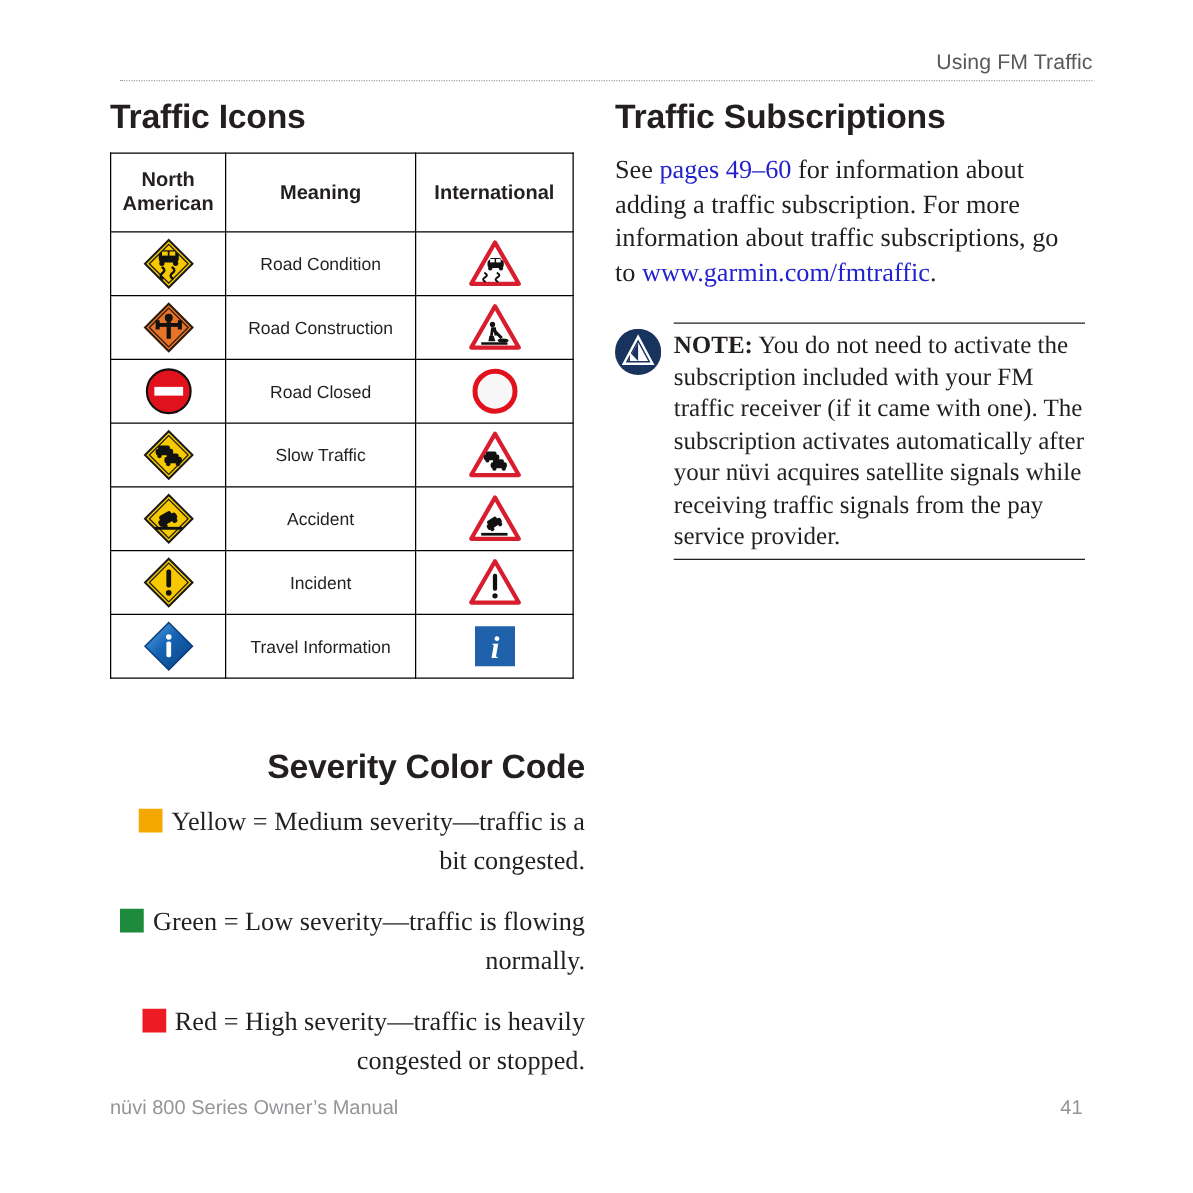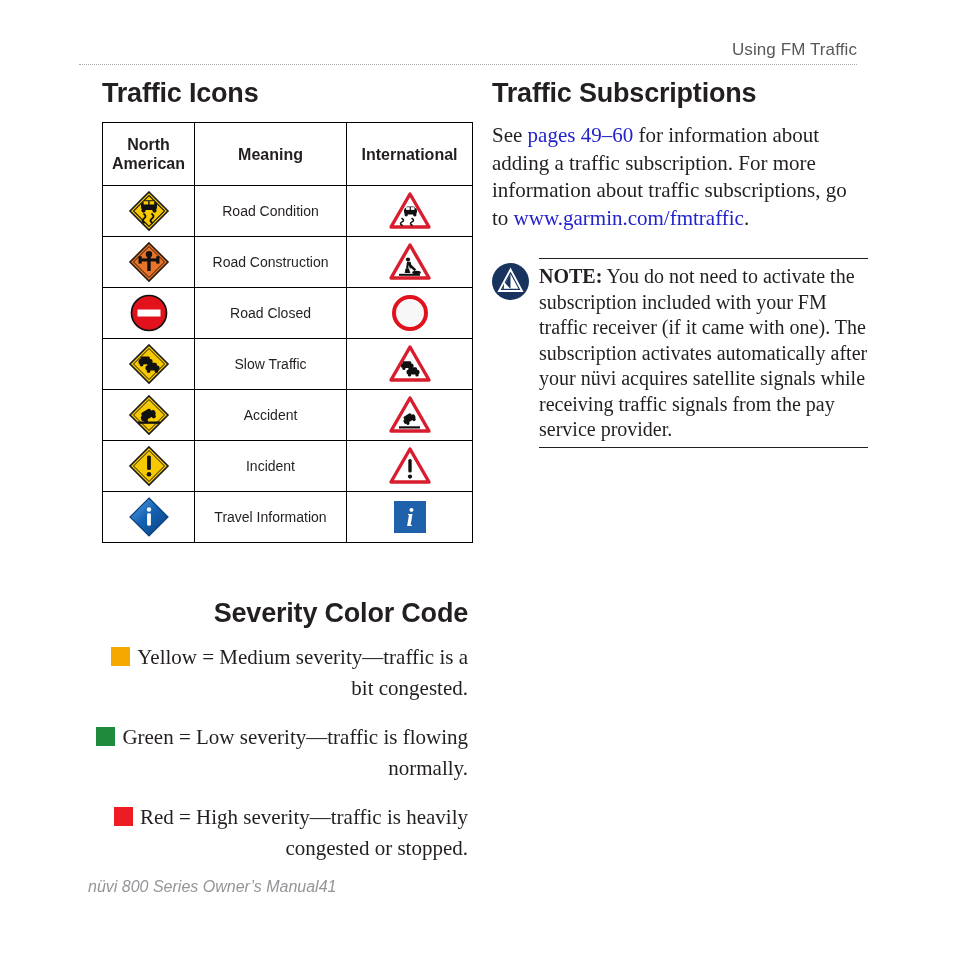--- a/index.html
+++ b/index.html
@@ -13,42 +13,42 @@
     height: 954px;
     background: #ffffff;
     overflow: hidden;
     font-family: "Liberation Serif", serif;
     color: #231f20;
   }
 
   
   .header {
     position: absolute;
-    left: 79px;
+    left: 96px;
     top: 40px;
     width: 778px;
   }
   .header-title {
     font-family: "Liberation Sans", sans-serif;
     font-size: 17px;
     color: #58595b;
     text-align: right;
     letter-spacing: 0.1px;
     line-height: 20px;
   }
   .header-rule {
     margin-top: 4px;
     border-top: 1px dotted #a7a9ac;
     height: 0;
   }
 
   
   .col-left {
     position: absolute;
-    left: 102px;
+    left: 88px;
     top: 78px;
     width: 372px;
   }
   .col-right {
     position: absolute;
     left: 492px;
     top: 78px;
     width: 376px;
   }
 
@@ -171,23 +171,23 @@
     margin-right: 7px;
   }
 
   
   .footer {
     position: absolute;
     left: 88px;
     top: 878px;
     width: 778px;
     display: flex;
+    justify-content: space-between;
     align-items: baseline;
     font-family: "Liberation Sans", sans-serif;
-    font-style: italic;
     font-size: 16px;
     color: #939598;
   }
 </style>
 </head>
 <body>
 
 <div class="page">
 
   <div class="header">

